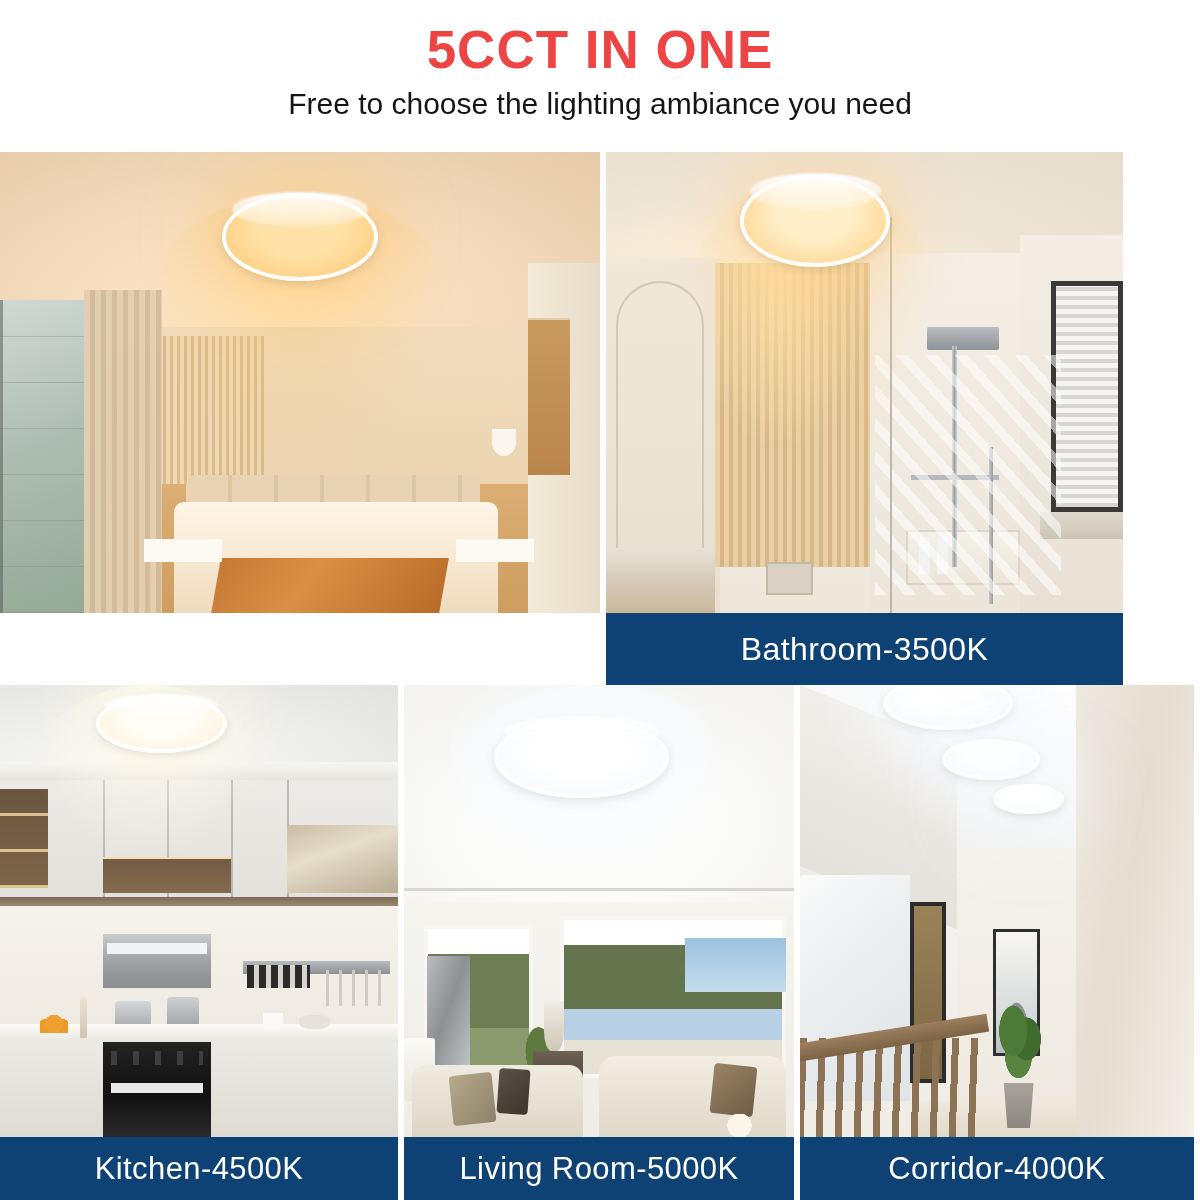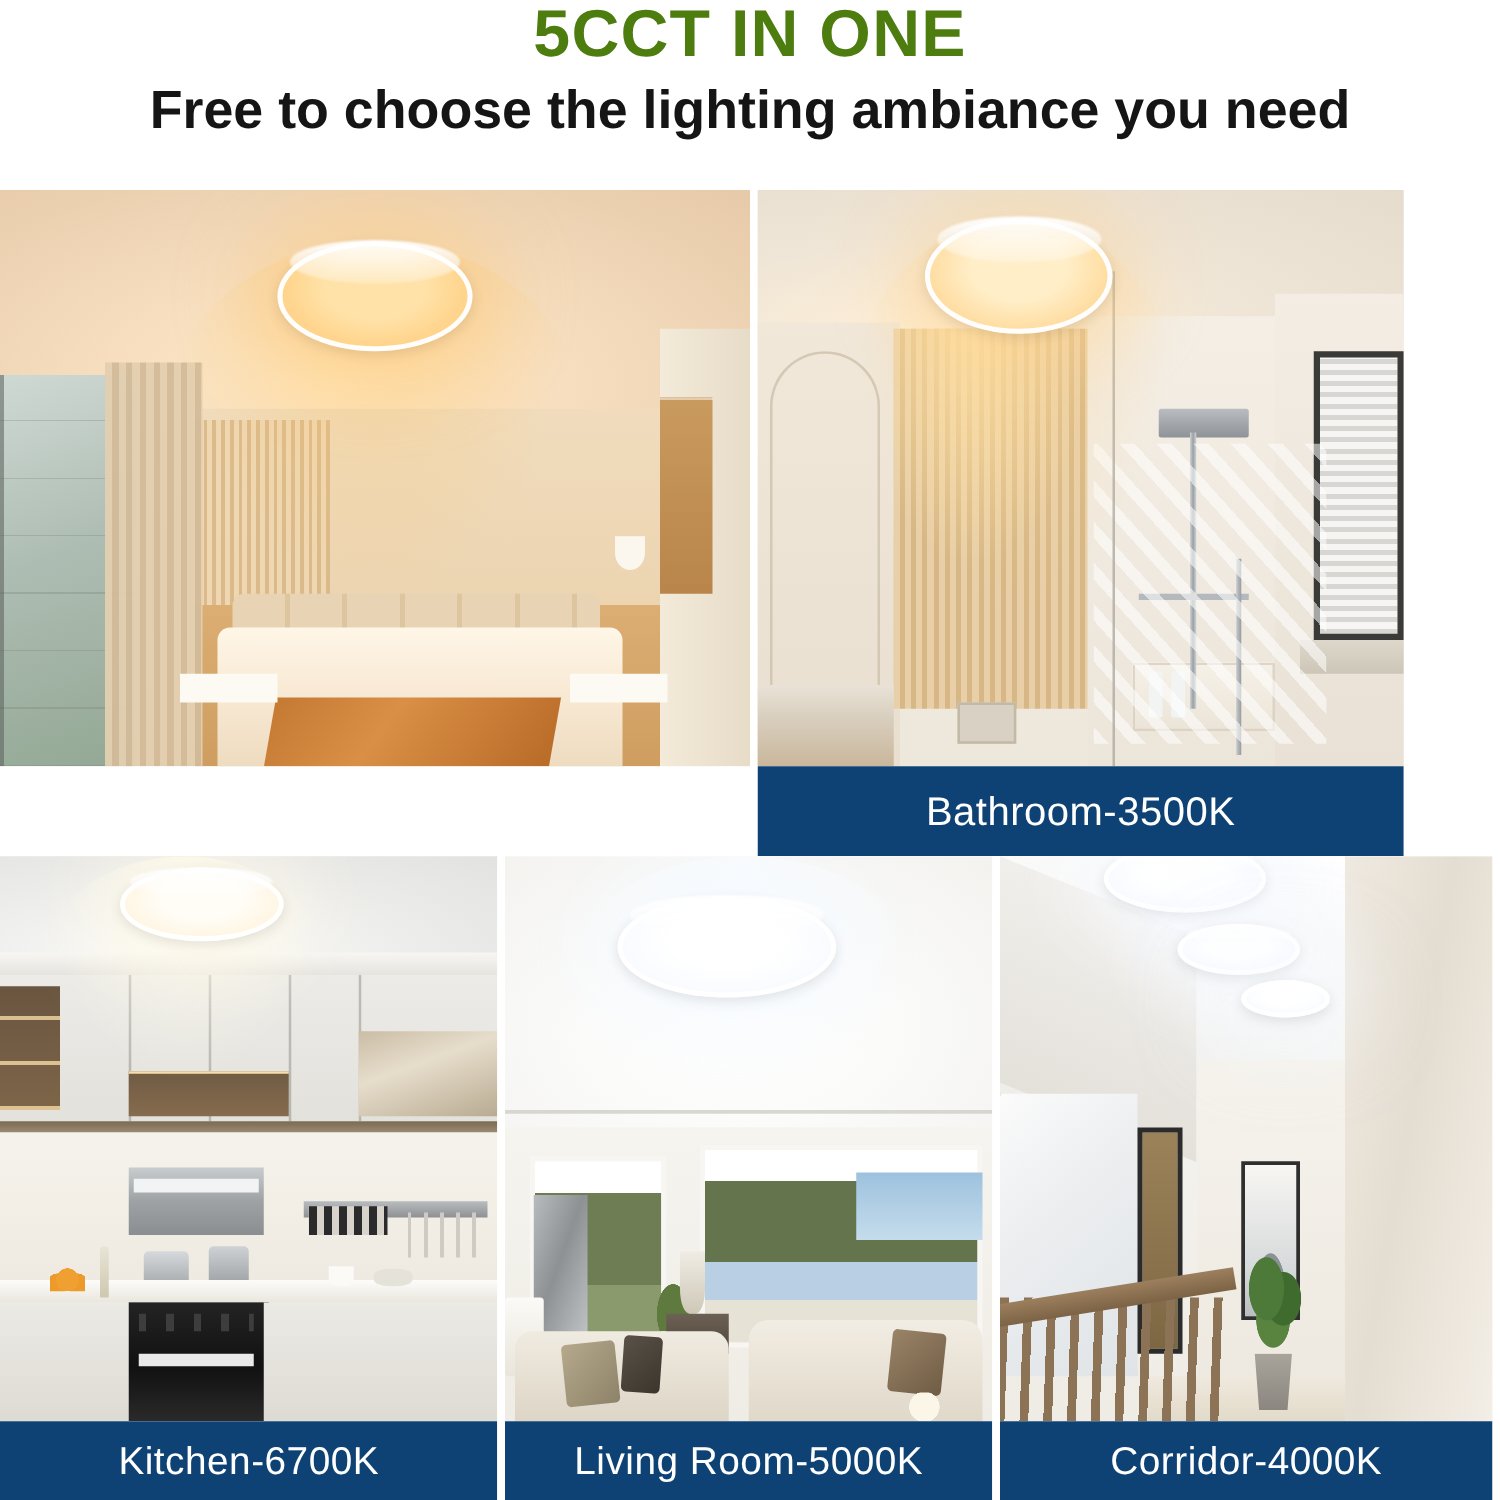--- a/index.html
+++ b/index.html
@@ -8,26 +8,27 @@
     background:#ffffff;
     font-family:"Liberation Sans", sans-serif;
     overflow:hidden;
   }
   #page{ position:relative; width:1200px; height:1200px; background:#fff; }
 
   
   .header{ height:152px; width:1200px; background:#fff;
            display:flex; flex-direction:column; align-items:center; justify-content:flex-start; }
   .title{
+    margin-top:22px;
     font-size:53px; font-weight:bold; letter-spacing:1px;
-    color:#4d7c0f; line-height:1.06; white-space:nowrap;
+    color:#ef4444; line-height:1.06; white-space:nowrap;
   }
   .subtitle{
     margin-top:9px;
-    font-size:43px; font-weight:bold; color:#151515;
+    font-size:30px; font-weight:normal; color:#151515;
     line-height:1.1; white-space:nowrap;
   }
 
   
   .grid-row{ position:absolute; left:0; width:1200px; display:flex; }
   .row-top{ top:152px; height:533px; }
   .row-bottom{ top:685px; height:515px; }
 
   .cell{ position:relative; overflow:hidden; background:#fff; }
   .cell + .cell{ border-left:6px solid #ffffff; }
@@ -381,21 +382,21 @@
           <div class="kt-bowl"></div>
           <div class="kt-plate"></div>
           <div class="kt-lower"></div>
           <div class="kt-oven"></div>
           <div class="kt-ovenpanel"></div>
           <div class="kt-ovenbar"></div>
           <div class="glowcone" style="left:8%;top:0%;width:58%;height:40%;--halo:rgba(255,250,235,.75);"></div>
           <div class="lamp" style="left:24%;top:2%;width:33%;height:13%;--core:#fffdf6;--mid:#fff6e4;--edge:#f4f3f0;--halo:rgba(255,250,232,.60);"></div>
         </div>
       </div>
-      <div class="caption">Kitchen-6700K</div>
+      <div class="caption">Kitchen-4500K</div>
     </div>
 
     <div class="cell" style="width:396px">
       <div class="photo">
         <div class="scene living">
           <div class="lv-ceiling"></div>
           <div class="lv-ceilline"></div>
           <div class="lv-wall"></div>
           <div class="lv-winL"></div>
           <div class="lv-winR"></div>

